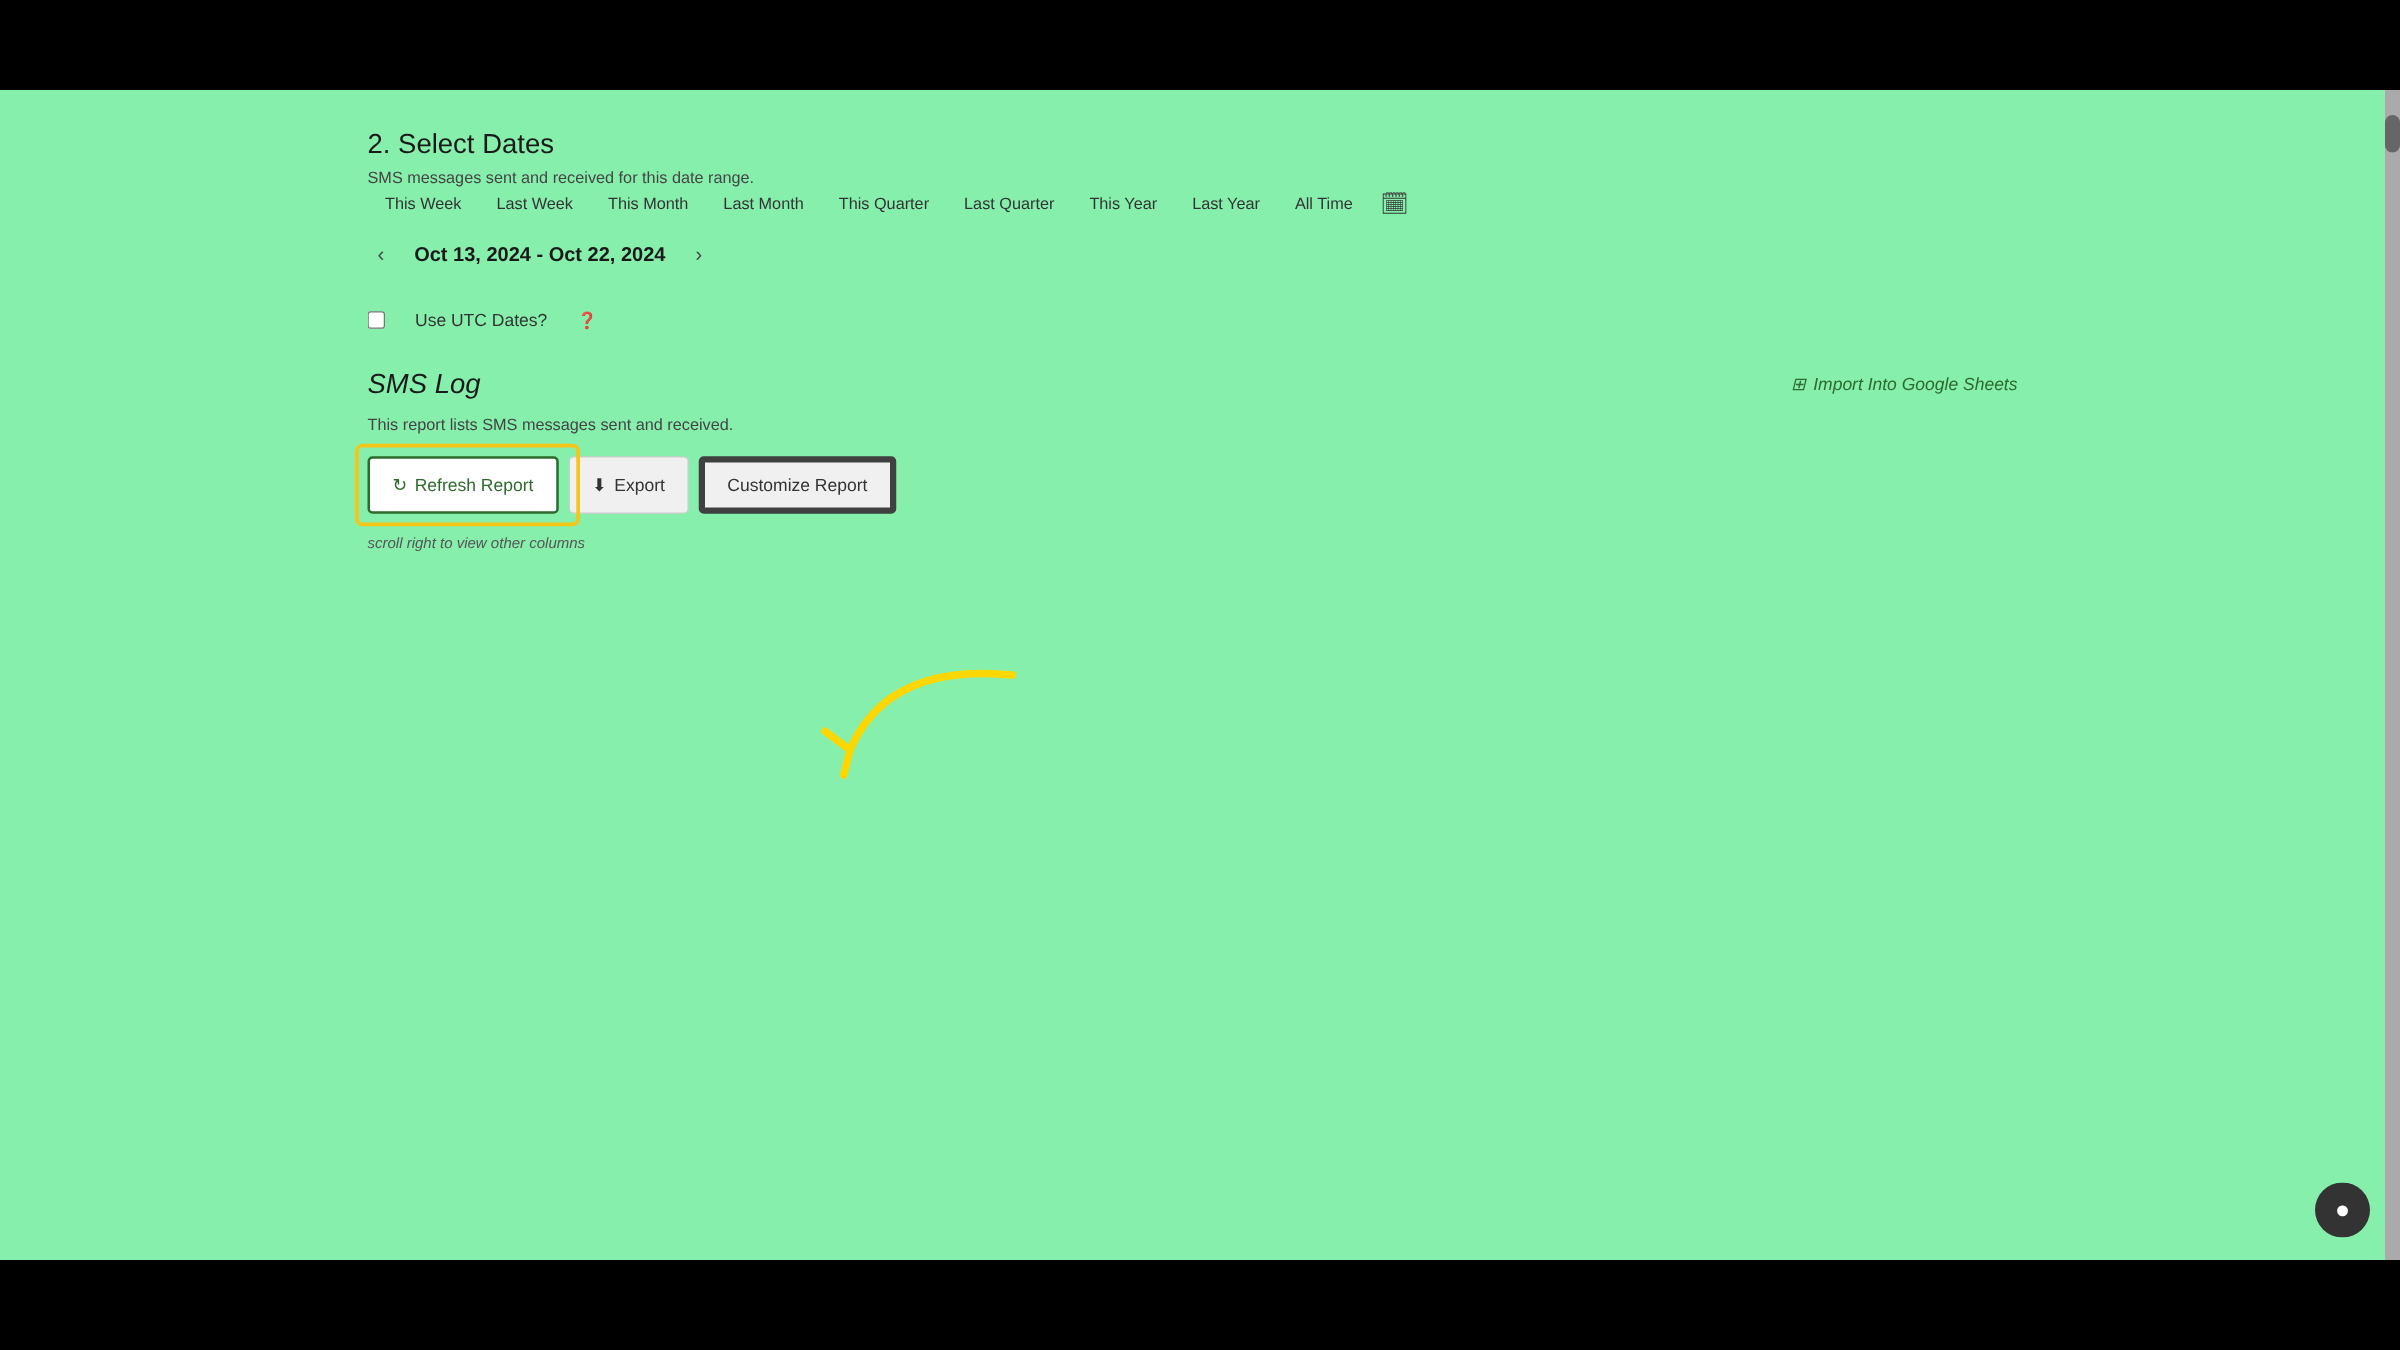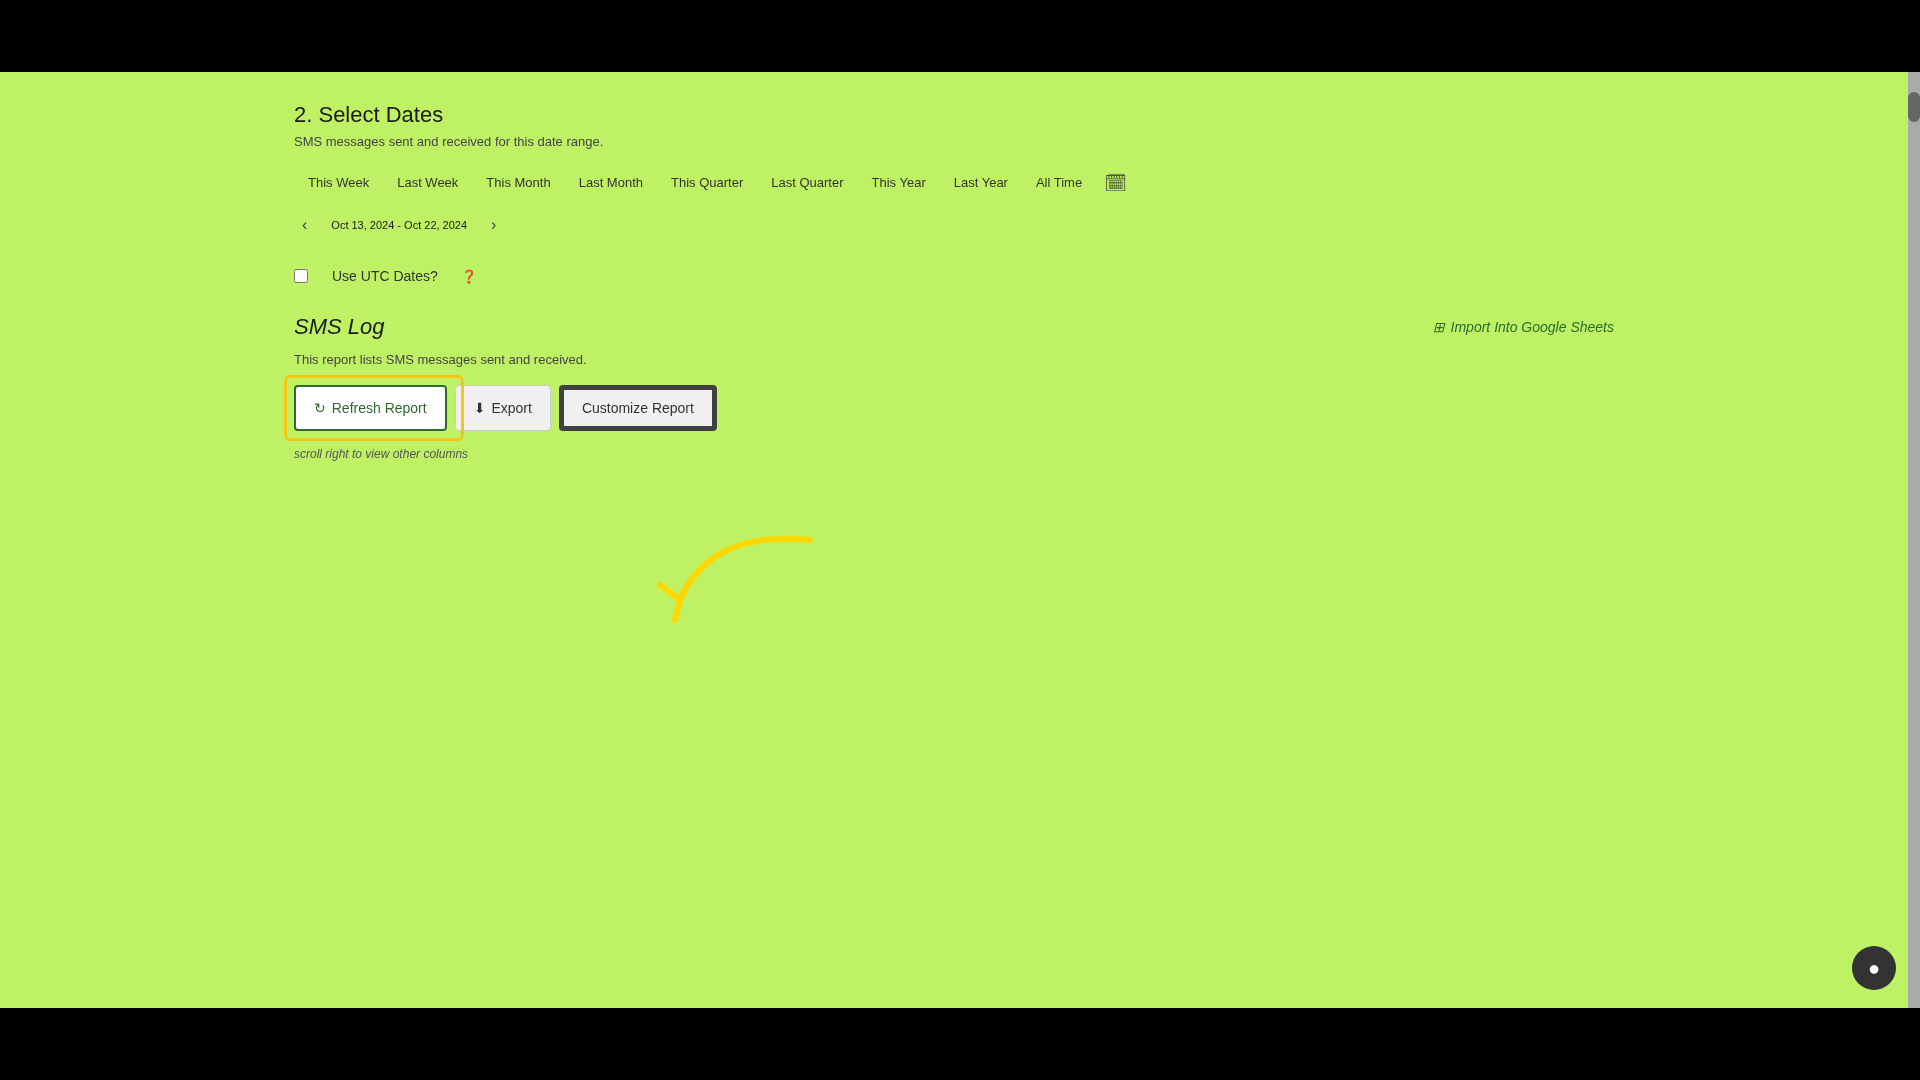--- a/index.html
+++ b/index.html
@@ -49,21 +49,21 @@
     }
 
     
     .main-content {
       position: absolute;
       top: 72px;
       left: 0;
       right: 12px;
       bottom: 72px;
       overflow: hidden;
-      background: #bef264;
+      background: #86efac;
     }
 
     .page-container {
       max-width: 1440px;
       margin: 0 auto;
       padding: 30px 60px;
     }
 
     
     .section {
@@ -73,21 +73,20 @@
     .section-title {
       font-size: 22px;
       font-weight: 500;
       color: #1a1a1a;
       margin-bottom: 6px;
     }
 
     .section-subtitle {
       font-size: 13px;
       color: #444;
-      margin-bottom: 20px;
     }
 
     
     .date-tabs {
       display: flex;
       gap: 0;
       align-items: center;
       margin-bottom: 16px;
       flex-wrap: wrap;
     }
@@ -120,22 +119,22 @@
     .date-nav-arrow {
       background: none;
       border: none;
       font-size: 16px;
       cursor: pointer;
       color: #444;
       padding: 4px 8px;
     }
 
     .date-nav-text {
-      font-size: 11px;
-      font-weight: 400;
+      font-size: 16px;
+      font-weight: 700;
       color: #1a1a1a;
     }
 
     
     .utc-section {
       margin-bottom: 30px;
       display: flex;
       align-items: center;
       gap: 24px;
     }

